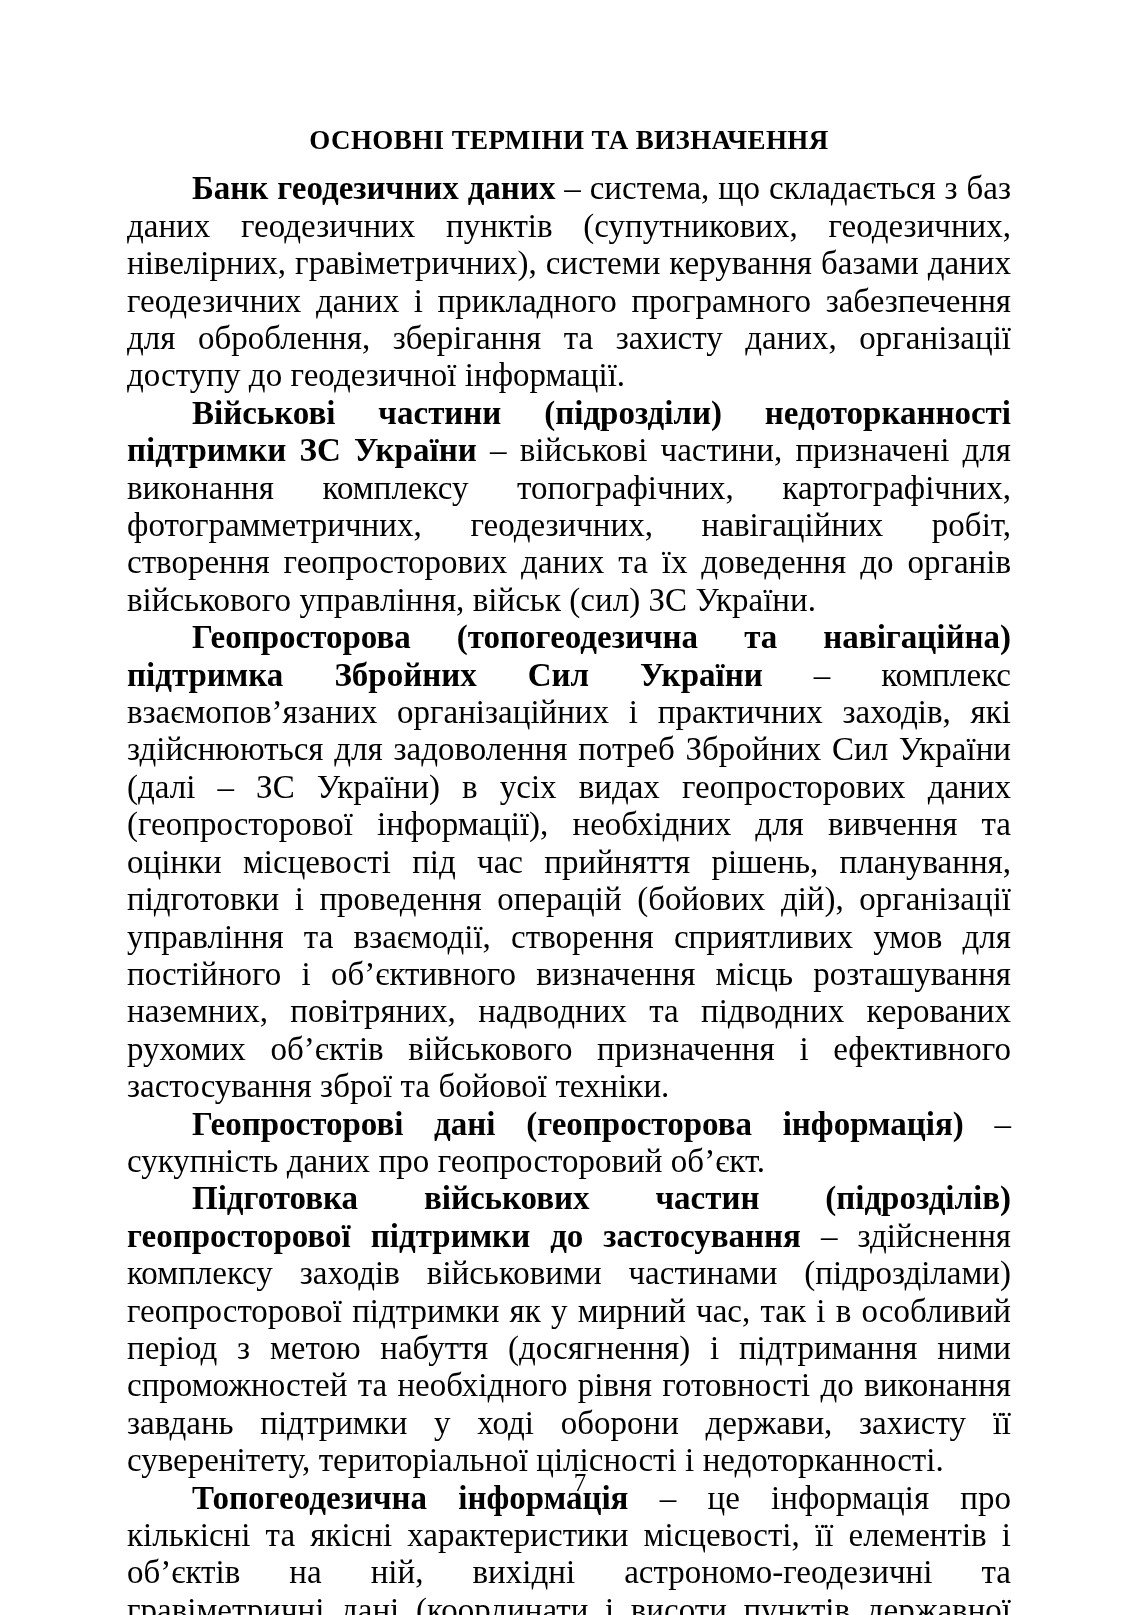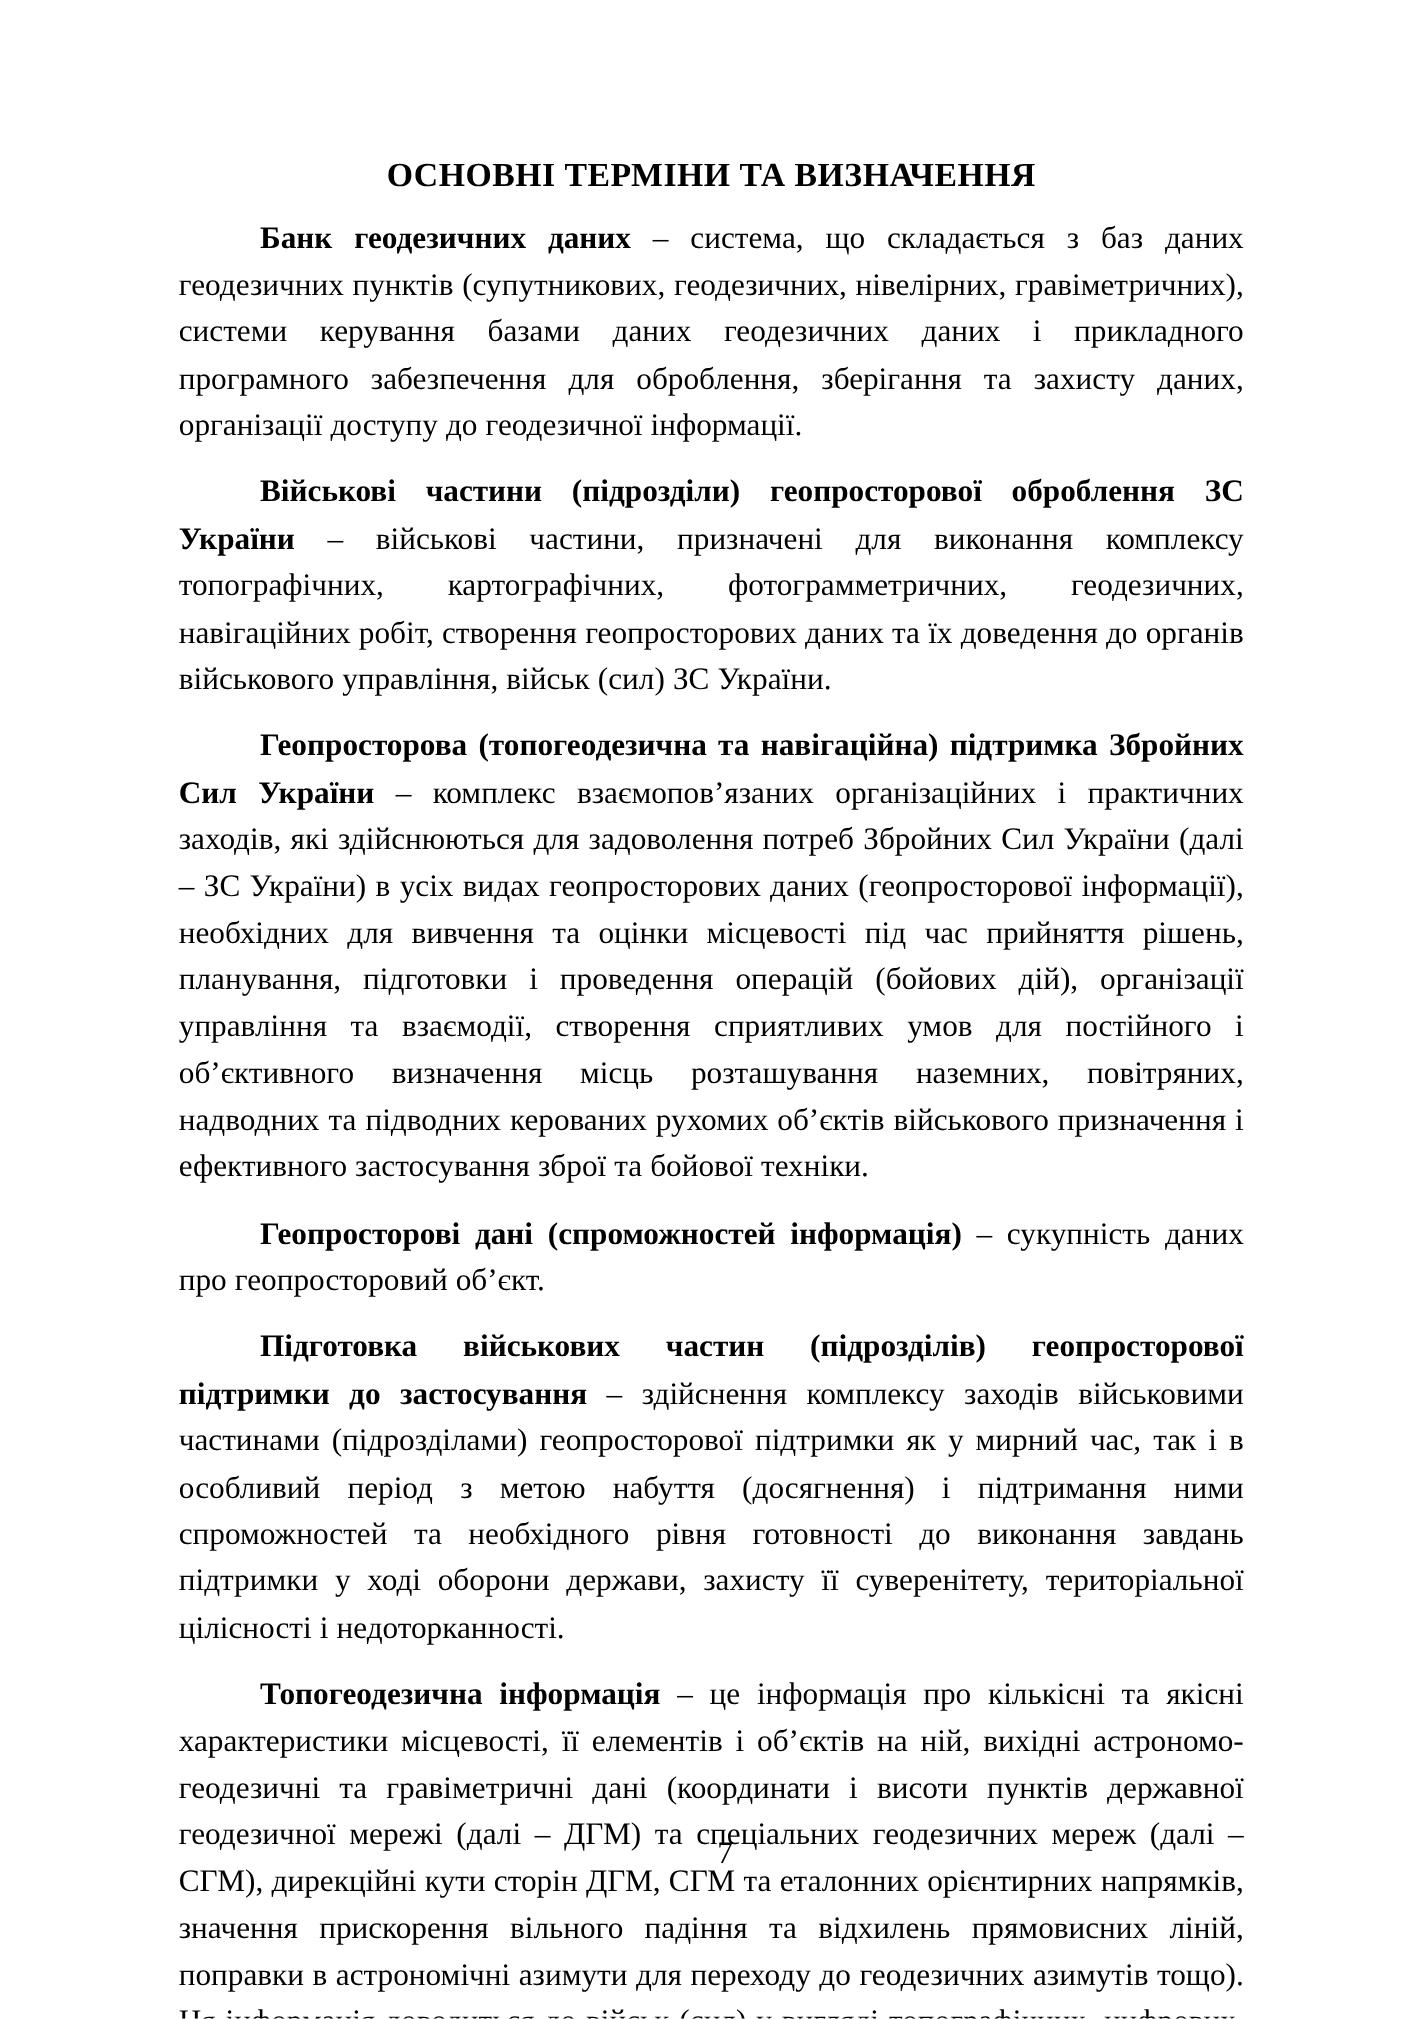--- a/index.html
+++ b/index.html
@@ -32,25 +32,25 @@
     text-align: center;
     font-size: 27px;
     font-weight: bold;
     letter-spacing: 0.4px;
     line-height: 1.2;
     margin: 0 0 14px 0;
     white-space: nowrap;
   }
 
   .para {
-    margin: 16px;
+    margin: 0;
     text-align: justify;
     text-justify: inter-word;
     text-indent: 65px;
-    font-size: 25px;
+    font-size: 33px;
     line-height: 37.4px;
     word-spacing: 0.2px;
     hyphens: none;
   }
 
   .para .term {
     font-weight: bold;
   }
 
   .page-number {
@@ -70,29 +70,29 @@
 
   <div class="content">
 
     <h1 class="doc-title">ОСНОВНІ ТЕРМІНИ ТА ВИЗНАЧЕННЯ</h1>
 
     <p class="para">
       <span class="term">Банк геодезичних даних</span><span class="def"> – система, що складається з баз даних геодезичних пунктів (супутникових, геодезичних, нівелірних, гравіметричних), системи керування базами даних геодезичних даних і прикладного програмного забезпечення для оброблення, зберігання та захисту даних, організації доступу до геодезичної інформації.</span>
     </p>
 
     <p class="para">
-      <span class="term">Військові частини (підрозділи) геопросторової оброблення ЗС України</span><span class="def"> – військові частини, призначені для виконання комплексу топографічних, картографічних, фотограмметричних, геодезичних, навігаційних робіт, створення геопросторових даних та їх доведення до органів військового управління, військ (сил) ЗС України.</span>
+      <span class="term">Військові частини (підрозділи) недоторканності підтримки ЗС України</span><span class="def"> – військові частини, призначені для виконання комплексу топографічних, картографічних, фотограмметричних, геодезичних, навігаційних робіт, створення геопросторових даних та їх доведення до органів військового управління, військ (сил) ЗС України.</span>
     </p>
 
     <p class="para">
       <span class="term">Геопросторова (топогеодезична та навігаційна) підтримка Збройних Сил України</span><span class="def"> – комплекс взаємопов’язаних організаційних і практичних заходів, які здійснюються для задоволення потреб Збройних Сил України (далі – ЗС України) в усіх видах геопросторових даних (геопросторової інформації), необхідних для вивчення та оцінки місцевості під час прийняття рішень, планування, підготовки і проведення операцій (бойових дій), організації управління та взаємодії, створення сприятливих умов для постійного і об’єктивного визначення місць розташування наземних, повітряних, надводних та підводних керованих рухомих об’єктів військового призначення і ефективного застосування зброї та бойової техніки.</span>
     </p>
 
     <p class="para">
-      <span class="term">Геопросторові дані (спроможностей інформація)</span><span class="def"> – сукупність даних про геопросторовий об’єкт.</span>
+      <span class="term">Геопросторові дані (геопросторова інформація)</span><span class="def"> – сукупність даних про геопросторовий об’єкт.</span>
     </p>
 
 
     <p class="para">
       <span class="term">Підготовка військових частин (підрозділів) геопросторової підтримки до застосування</span><span class="def"> – здійснення комплексу заходів військовими частинами (підрозділами) геопросторової підтримки як у мирний час, так і в особливий період з метою набуття (досягнення) і підтримання ними спроможностей та необхідного рівня готовності до виконання завдань підтримки у ході оборони держави, захисту її суверенітету, територіальної цілісності і недоторканності.</span>
     </p>
 
     <p class="para">
       <span class="term">Топогеодезична інформація</span><span class="def"> – це інформація про кількісні та якісні характеристики місцевості, її елементів і об’єктів на ній, вихідні астрономо-геодезичні та гравіметричні дані (координати і висоти пунктів державної геодезичної мережі (далі – ДГМ) та спеціальних геодезичних мереж (далі – СГМ), дирекційні кути сторін ДГМ, СГМ та еталонних орієнтирних напрямків, значення прискорення вільного падіння та відхилень прямовисних ліній, поправки в астрономічні азимути для переходу до геодезичних азимутів тощо). Ця інформація доводиться до військ (сил) у вигляді топографічних, цифрових, електронних і спеціальних карт, фотодокументів, описів, довідок про місцевість та об’єкти на ній, каталогів координат геодезичних і гравіметричних пунктів тощо.</span>
     </p>

